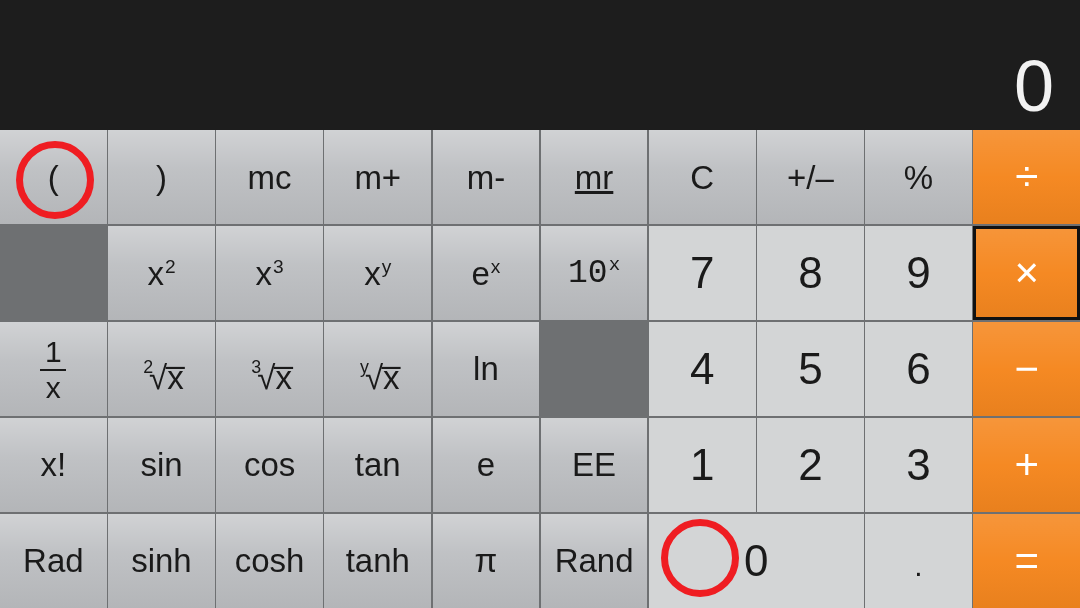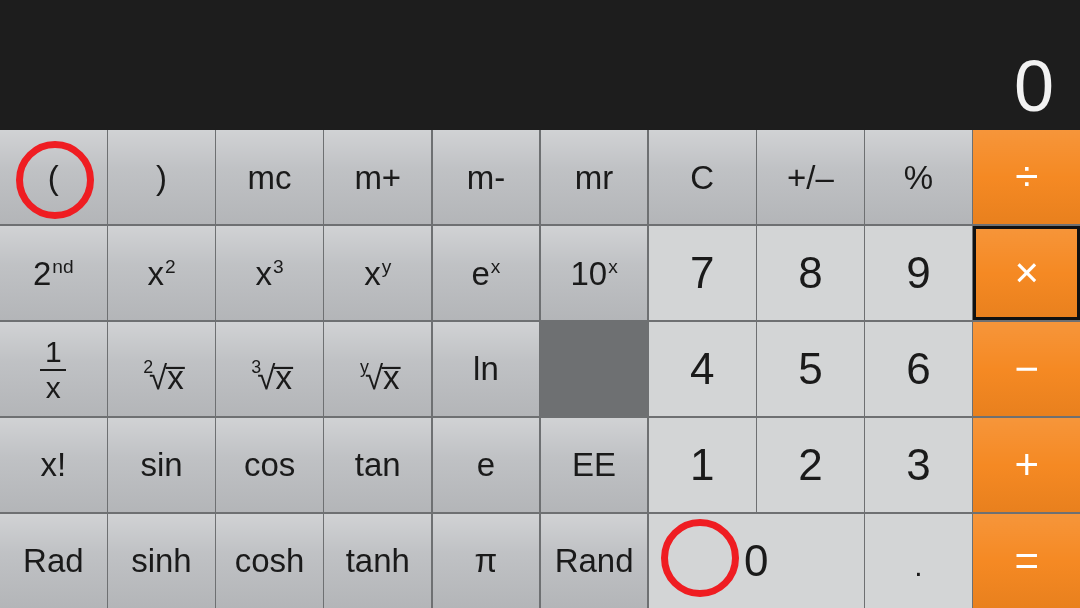--- a/index.html
+++ b/index.html
@@ -171,51 +171,48 @@
       </div>
       <div class="key" style="grid-area: 1 / 3;">
         <span>mc</span>
       </div>
       <div class="key" style="grid-area: 1 / 4;">
         <span>m+</span>
       </div>
       <div class="key" style="grid-area: 1 / 5;">
         <span>m-</span>
       </div>
-      <div class="key" style="grid-area: 1 / 6;">
+      <div class="key" style="grid-area: 1 / 6; text-decoration: underline;">
         <span>mr</span>
       </div>
       <div class="key" style="grid-area: 1 / 7;">
         <span>C</span>
       </div>
       <div class="key" style="grid-area: 1 / 8;">
         <span>+/–</span>
       </div>
       <div class="key" style="grid-area: 1 / 9;">
         <span>%</span>
       </div>
       <div class="key op" style="grid-area: 1 / 10;">
         <span><span class="opglyph">÷</span></span>
       </div>
-      <div class="key" style="grid-area: 2 / 1;">
-        <span>2<span class="sup">nd</span></span>
-      </div>
       <div class="key" style="grid-area: 2 / 2;">
         <span>x<span class="sup">2</span></span>
       </div>
       <div class="key" style="grid-area: 2 / 3;">
         <span>x<span class="sup">3</span></span>
       </div>
       <div class="key" style="grid-area: 2 / 4;">
         <span>x<span class="sup">y</span></span>
       </div>
       <div class="key" style="grid-area: 2 / 5;">
         <span>e<span class="sup">x</span></span>
       </div>
-      <div class="key" style="grid-area: 2 / 6;">
+      <div class="key" style="grid-area: 2 / 6; font-family: Liberation Mono, monospace;">
         <span>10<span class="sup">x</span></span>
       </div>
       <div class="key num" style="grid-area: 2 / 7;">
         <span>7</span>
       </div>
       <div class="key num" style="grid-area: 2 / 8;">
         <span>8</span>
       </div>
       <div class="key num" style="grid-area: 2 / 9;">
         <span>9</span>

